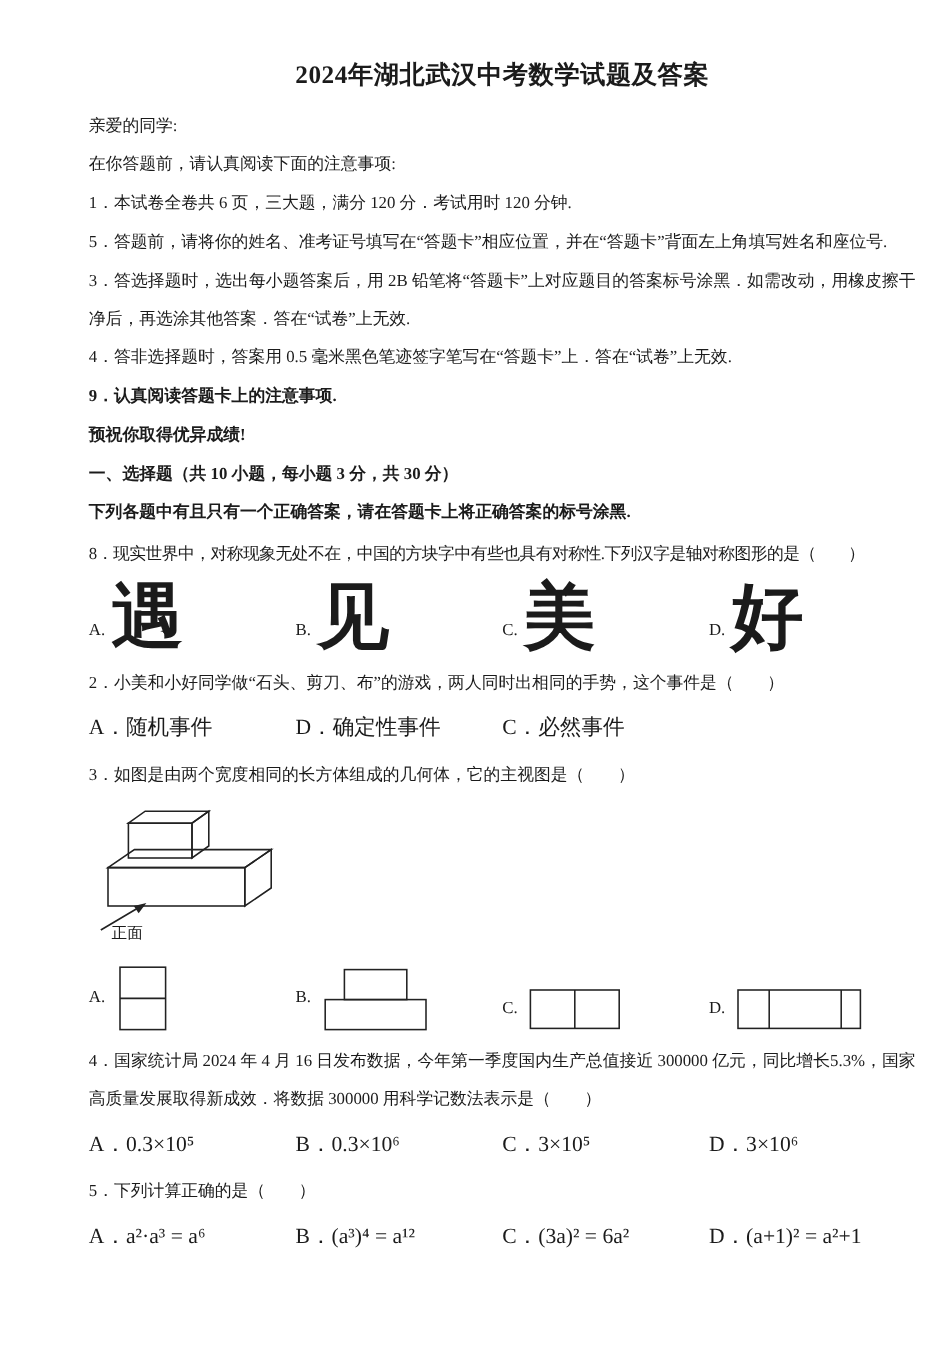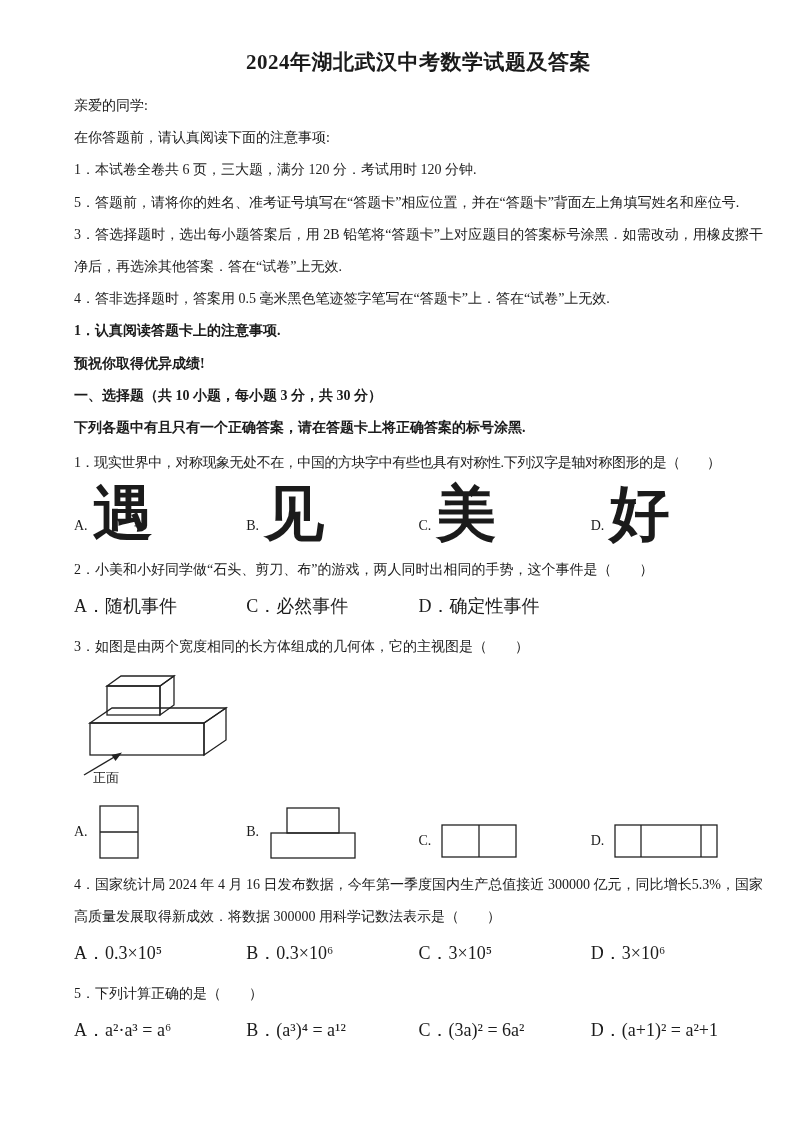--- a/index.html
+++ b/index.html
@@ -45,27 +45,27 @@
 <div class="page">
 
   <h1 class="title">2024年湖北武汉中考数学试题及答案</h1>
 
   <p class="para">亲爱的同学:</p>
   <p class="para">在你答题前，请认真阅读下面的注意事项:</p>
   <p class="para">1．本试卷全卷共 6 页，三大题，满分 120 分．考试用时 120 分钟.</p>
   <p class="para">5．答题前，请将你的姓名、准考证号填写在“答题卡”相应位置，并在“答题卡”背面左上角填写姓名和座位号.</p>
   <p class="para">3．答选择题时，选出每小题答案后，用 2B 铅笔将“答题卡”上对应题目的答案标号涂黑．如需改动，用橡皮擦干净后，再选涂其他答案．答在“试卷”上无效.</p>
   <p class="para">4．答非选择题时，答案用 0.5 毫米黑色笔迹签字笔写在“答题卡”上．答在“试卷”上无效.</p>
-  <p class="para bold">1．认真阅读答题卡上的注意事项.</p>
+  <p class="para bold">9．认真阅读答题卡上的注意事项.</p>
   <p class="para bold">预祝你取得优异成绩!</p>
 
   <p class="para bold">一、选择题（共 10 小题，每小题 3 分，共 30 分）</p>
   <p class="para bold">下列各题中有且只有一个正确答案，请在答题卡上将正确答案的标号涂黑.</p>
 
-  <p class="para tight q-gap">1．现实世界中，对称现象无处不在，中国的方块字中有些也具有对称性.下列汉字是轴对称图形的是（　　）</p>
+  <p class="para tight q-gap">8．现实世界中，对称现象无处不在，中国的方块字中有些也具有对称性.下列汉字是轴对称图形的是（　　）</p>
   <div class="q1-row">
     <div class="q1-item">
       <span class="q1-label">A.</span>
       <span class="q1-char">遇</span>
     </div>
     <div class="q1-item">
       <span class="q1-label">B.</span>
       <span class="q1-char">见</span>
     </div>
     <div class="q1-item">
@@ -74,22 +74,22 @@
     </div>
     <div class="q1-item">
       <span class="q1-label">D.</span>
       <span class="q1-char">好</span>
     </div>
   </div>
 
   <p class="para q-gap">2．小美和小好同学做“石头、剪刀、布”的游戏，两人同时出相同的手势，这个事件是（　　）</p>
   <div class="opt-row">
     <span class="opt">A．随机事件</span>
+    <span class="opt">D．确定性事件</span>
     <span class="opt">C．必然事件</span>
-    <span class="opt">D．确定性事件</span>
   </div>
 
   <p class="para q-gap">3．如图是由两个宽度相同的长方体组成的几何体，它的主视图是（　　）</p>
 
   <div class="q3-main">
     <svg width="172" height="114" viewBox="0 0 172 114">
 
       <g class="fig-stroke">
         <rect x="14" y="52" width="114" height="32"></rect>
         <polygon points="14,52 36,37 150,37 128,52"></polygon>

